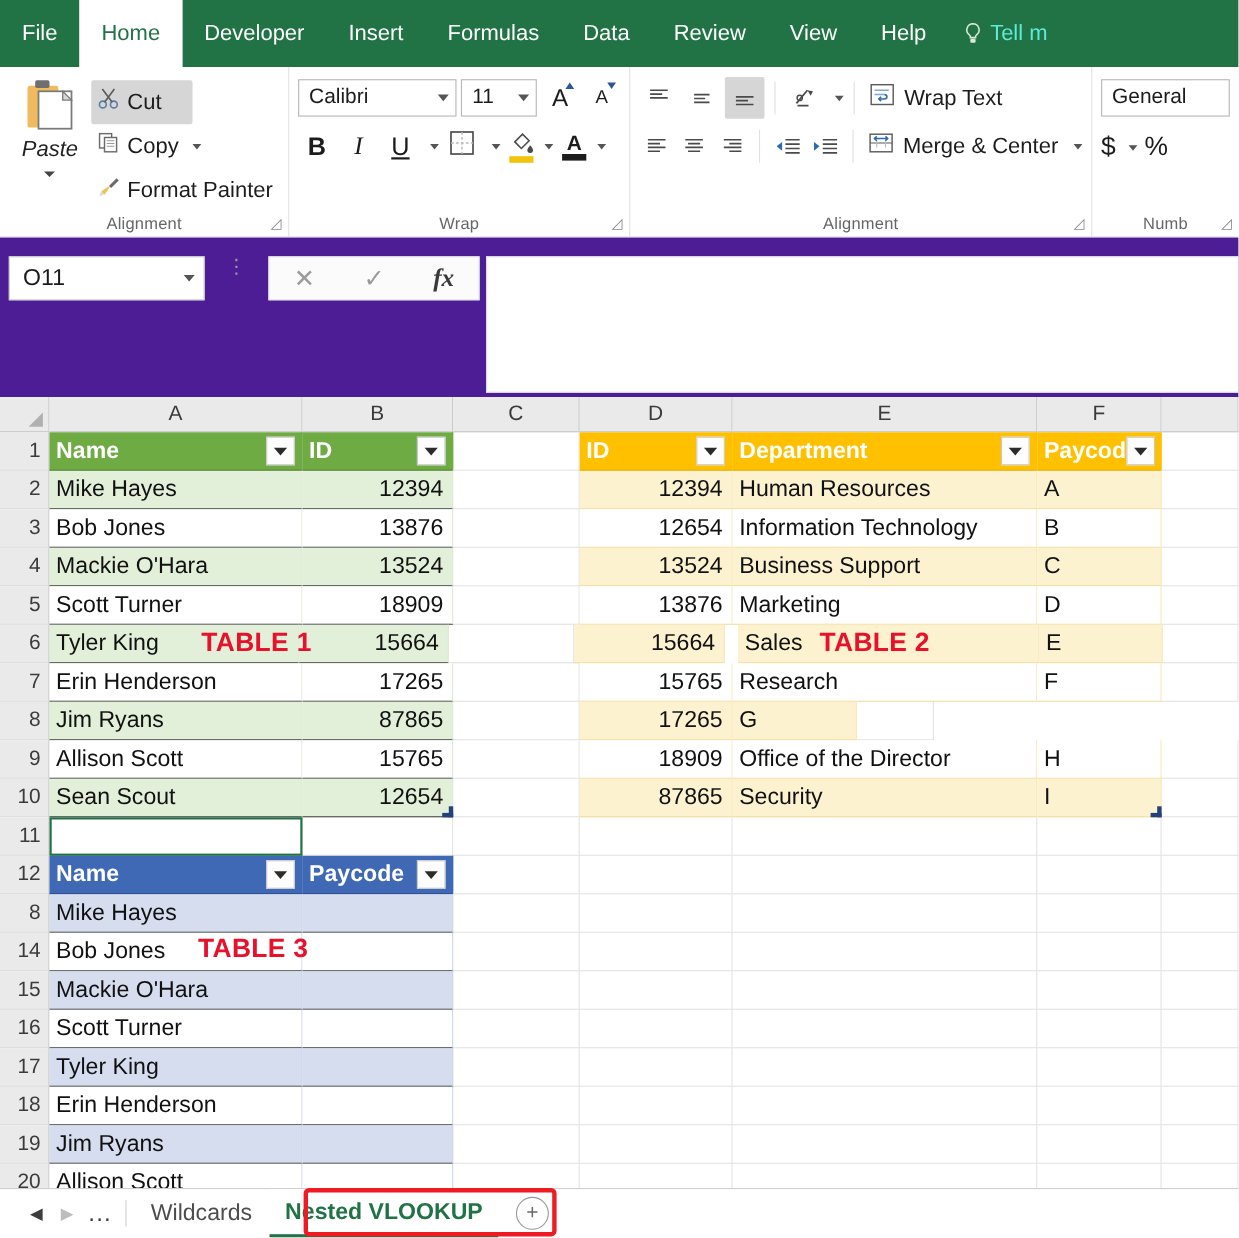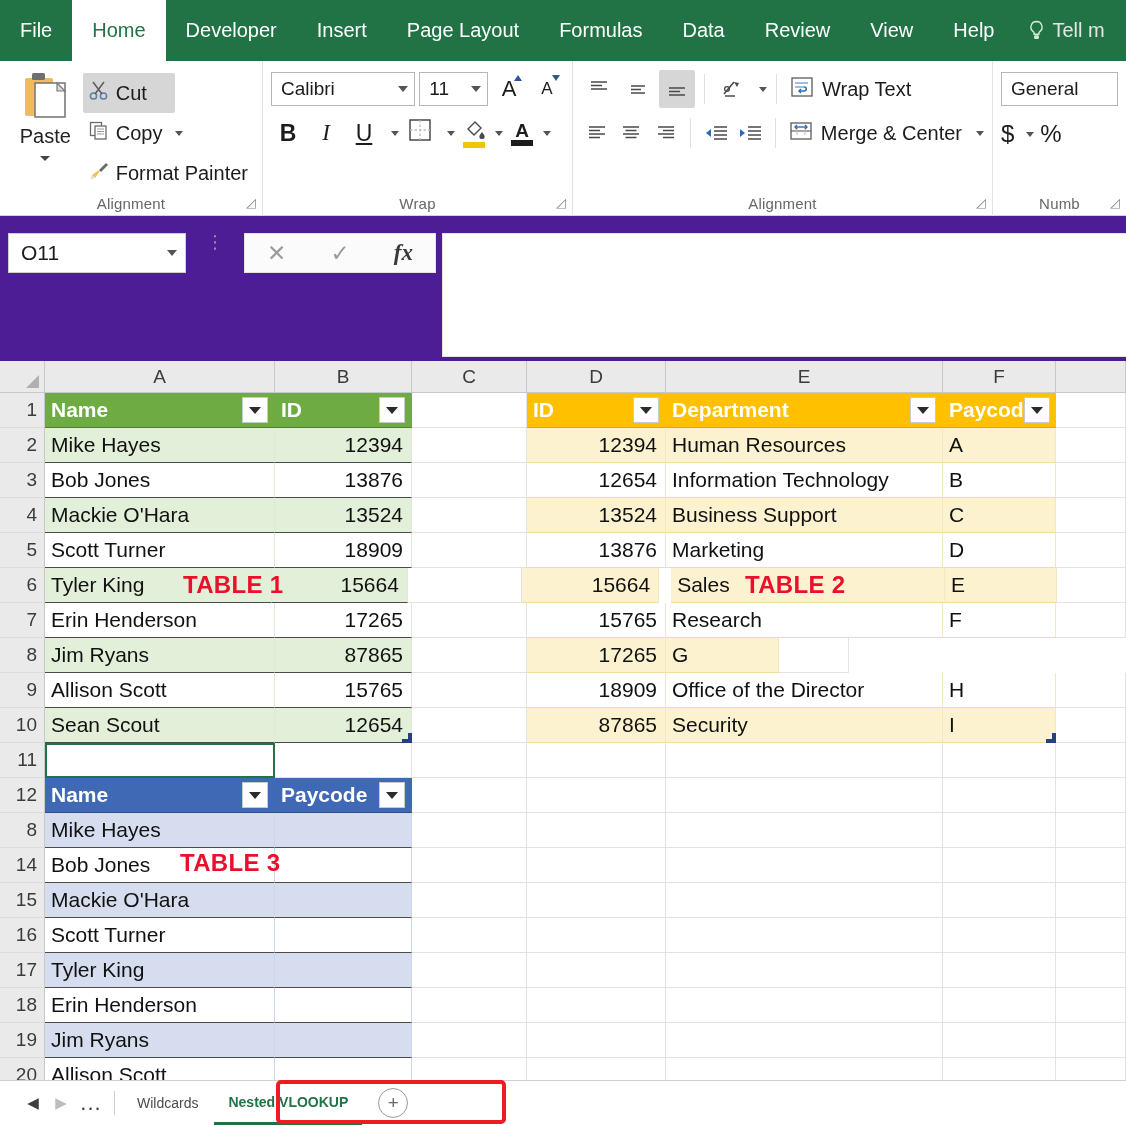--- a/index.html
+++ b/index.html
@@ -20,21 +20,21 @@
   }
   .rtab {
     height: 61px; padding: 0 20px;
     display: flex; align-items: center; justify-content: center;
     color: #ffffff; font-size: 20px; white-space: nowrap;
     cursor: default;
   }
   .rtab.active {
     background: #ffffff; color: #217346;
   }
-  .rtab.tellme { color: #e5e5e5; gap: 7px; padding-left: 14px; justify-content: flex-end; }
+  .rtab.tellme { color: #5eead4; gap: 7px; padding-left: 14px; justify-content: flex-end; }
   .bulb { display: inline-block; width: 17px; height: 21px; position: relative; }
   .bulb svg { display: block; }
 
   
   .ribbon {
     position: absolute; top: 61px; left: 0;
     width: 1126px; height: 155px;
     background: #ffffff;
     border-bottom: 1px solid #d4d4d4;
     display: flex;
@@ -49,20 +49,21 @@
     position: absolute; bottom: 6px; right: 6px;
     font-size: 13px; color: #888;
   }
 
   
   .g-clip { width: 262px; display: flex; }
   .paste-btn {
     width: 76px; display: flex; flex-direction: column;
     align-items: center; justify-content: flex-start; padding-top: 4px;
     cursor: default;
+    font-style: italic;
   }
   .paste-icon { width: 48px; height: 52px; position: relative; }
   .paste-label { font-size: 20px; color: #222; margin-top: 2px; }
   .caret-dn { width: 0; height: 0; border-left: 5px solid transparent;
               border-right: 5px solid transparent; border-top: 5px solid #444; margin-top: 8px; }
   .clip-cmds { padding-top: 6px; }
   .cmd {
     display: flex; align-items: center; gap: 7px;
     height: 40px; padding: 0 6px; font-size: 20px; color: #1c1c1c;
     cursor: default; white-space: nowrap;
@@ -226,21 +227,21 @@
     display: flex; align-items: center; padding-left: 20px; gap: 2px;
   }
   .navarrow { width: 26px; height: 30px; display: flex; align-items: center; justify-content: center;
               font-size: 15px; cursor: default; }
   .navarrow.left { color: #3d3d3d; }
   .navarrow.right { color: #bdbdbd; }
   .ellip { width: 30px; text-align: center; font-size: 22px; color: #3d3d3d; letter-spacing: 1px; cursor: default;}
   .tabdiv { width: 1px; height: 24px; background: #cfcfcf; margin: 0 6px; }
   .sheettab {
     height: 44px; padding: 0 14px; display: flex; align-items: center;
-    font-size: 14px; color: #4d4d4d; cursor: default; white-space: nowrap;
+    font-size: 21px; color: #4d4d4d; cursor: default; white-space: nowrap;
   }
   .sheettab.active {
     color: #217346; font-weight: bold;
     border-bottom: 3px solid #217346; background: #fff;
   }
   .tab-highlight {
     position: absolute; border: 4px solid #ee1b22; border-radius: 5px;
     pointer-events: none;
   }
   .addsheet {
@@ -260,23 +261,20 @@
         <span>File</span>
       </div>
     <div class="rtab active">
         <span>Home</span>
       </div>
     <div class="rtab">
         <span>Developer</span>
       </div>
     <div class="rtab">
         <span>Insert</span>
-      </div>
-    <div class="rtab">
-        <span>Page Layout</span>
       </div>
     <div class="rtab">
         <span>Formulas</span>
       </div>
     <div class="rtab">
         <span>Data</span>
       </div>
     <div class="rtab">
         <span>Review</span>
       </div>

